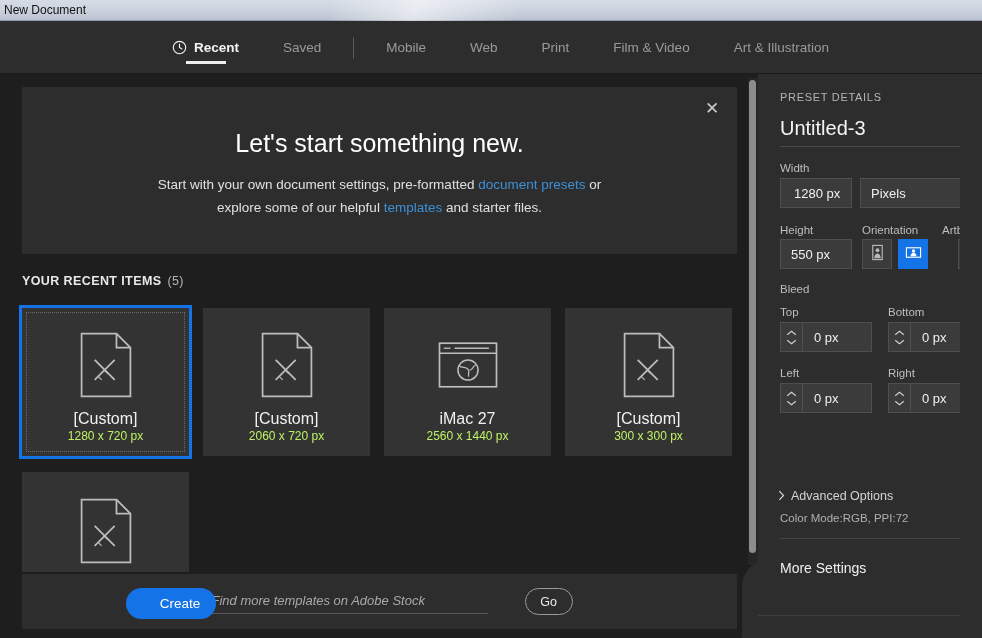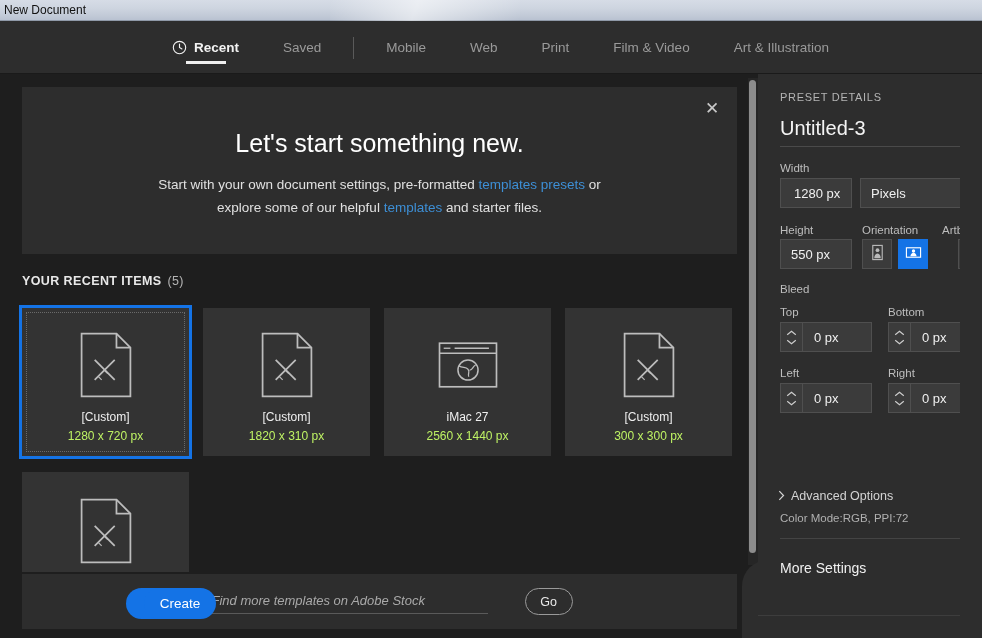--- a/index.html
+++ b/index.html
@@ -83,21 +83,21 @@
   .card.selected::after {
     content: ""; position: absolute; left: 4px; top: 4px; right: 4px; bottom: 4px;
     border: 1px dotted #6a6a6a; pointer-events: none;
   }
   .card-thumb {
     position: absolute; left: 0; right: 0; top: 18px; height: 78px;
     display: flex; align-items: center; justify-content: center;
   }
   .card-name {
     position: absolute; left: 0; right: 0; top: 102px; text-align: center;
-    font-size: 12px; color: #f0f0f0;
+    font-size: 16px; color: #f0f0f0;
   }
   .card-dims {
     position: absolute; left: 0; right: 0; top: 121px; text-align: center;
     font-size: 12px; color: #bef264;
   }
 
   
   .searchbar {
     position: absolute; left: 22px; top: 500px; width: 715px; height: 55px;
     background: #2d2d2d; display: flex; align-items: center; justify-content: center; gap: 0;
@@ -254,21 +254,21 @@
 
   </div>
 </div>
 
 <div class="content">
 
   <div class="banner">
     <div class="banner-close">✕</div>
     <div class="banner-title">Let's start something new.</div>
     <div class="banner-sub">
-      <span>Start with your own document settings, pre-formatted </span><span class="blue-link">templates presets</span><span> or</span><br>
+      <span>Start with your own document settings, pre-formatted </span><span class="blue-link">document presets</span><span> or</span><br>
       <span>explore some of our helpful </span><span class="blue-link">templates</span><span> and starter files.</span>
     </div>
   </div>
 
   <div class="recent-head">
     <span>YOUR RECENT ITEMS</span><span class="recent-count">(5)</span>
   </div>
 
   <div class="cards">
 
@@ -292,21 +292,21 @@
         <svg viewBox="0 0 64 78" width="56" height="68">
           <path d="M4 3 H44 L60 19 V75 H4 Z" fill="none" stroke="#bdbdbd" stroke-width="2"></path>
           <path d="M44 3 V19 H60" fill="none" stroke="#bdbdbd" stroke-width="2"></path>
           <path d="M19 56 L42 33" stroke="#bdbdbd" stroke-width="2" fill="none"></path>
           <path d="M19 33 L42 56" stroke="#bdbdbd" stroke-width="2" fill="none"></path>
           <path d="M23 52 l4 4" stroke="#bdbdbd" stroke-width="1.3"></path>
           <path d="M30 45 l4 4" stroke="#bdbdbd" stroke-width="1.3"></path>
         </svg>
       </div>
       <div class="card-name">[Custom]</div>
-      <div class="card-dims">1820 x 310 px</div>
+      <div class="card-dims">2060 x 720 px</div>
     </div>
 
     <div class="card" style="left:362px; top:0px;">
       <div class="card-thumb">
         <svg viewBox="0 0 74 58" width="62" height="50">
           <rect x="3" y="3" width="68" height="52" fill="none" stroke="#bdbdbd" stroke-width="2"></rect>
           <path d="M3 15 H71" stroke="#bdbdbd" stroke-width="1.6"></path>
           <path d="M8 9 H16" stroke="#bdbdbd" stroke-width="1.6"></path>
           <path d="M21 9 H62" stroke="#bdbdbd" stroke-width="1.6"></path>
           <circle cx="37" cy="35" r="12" fill="none" stroke="#bdbdbd" stroke-width="1.8"></circle>

